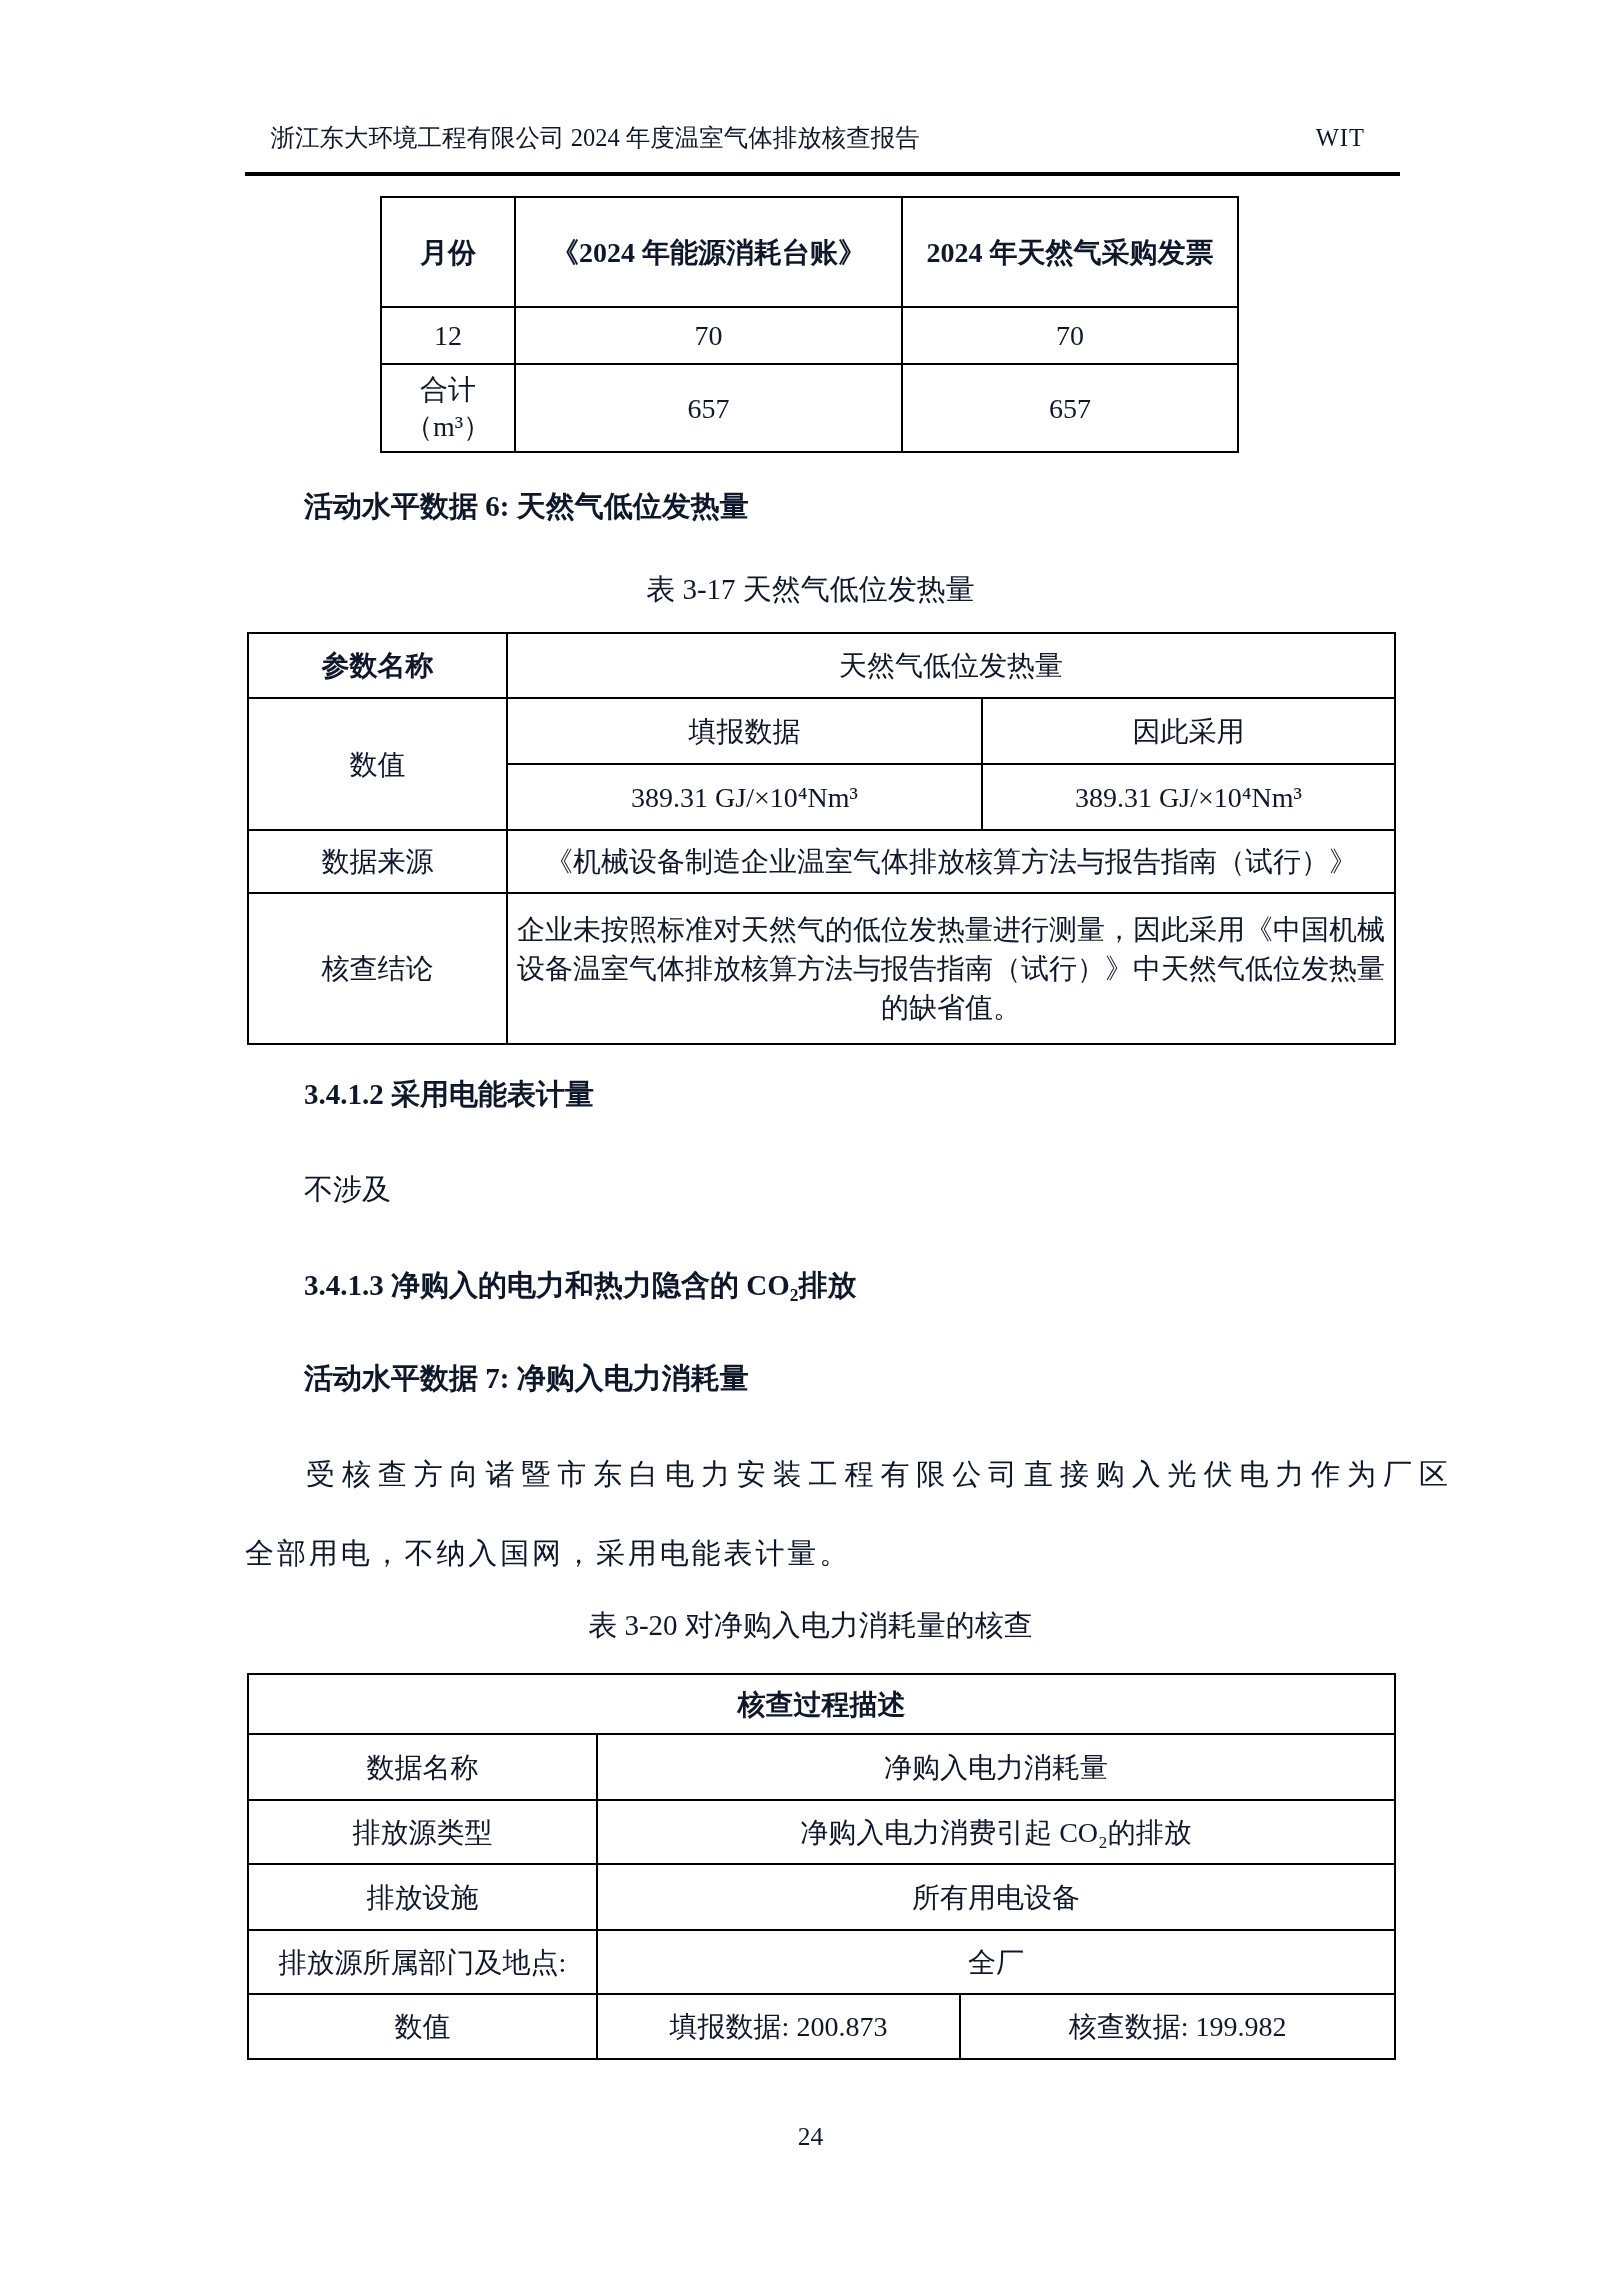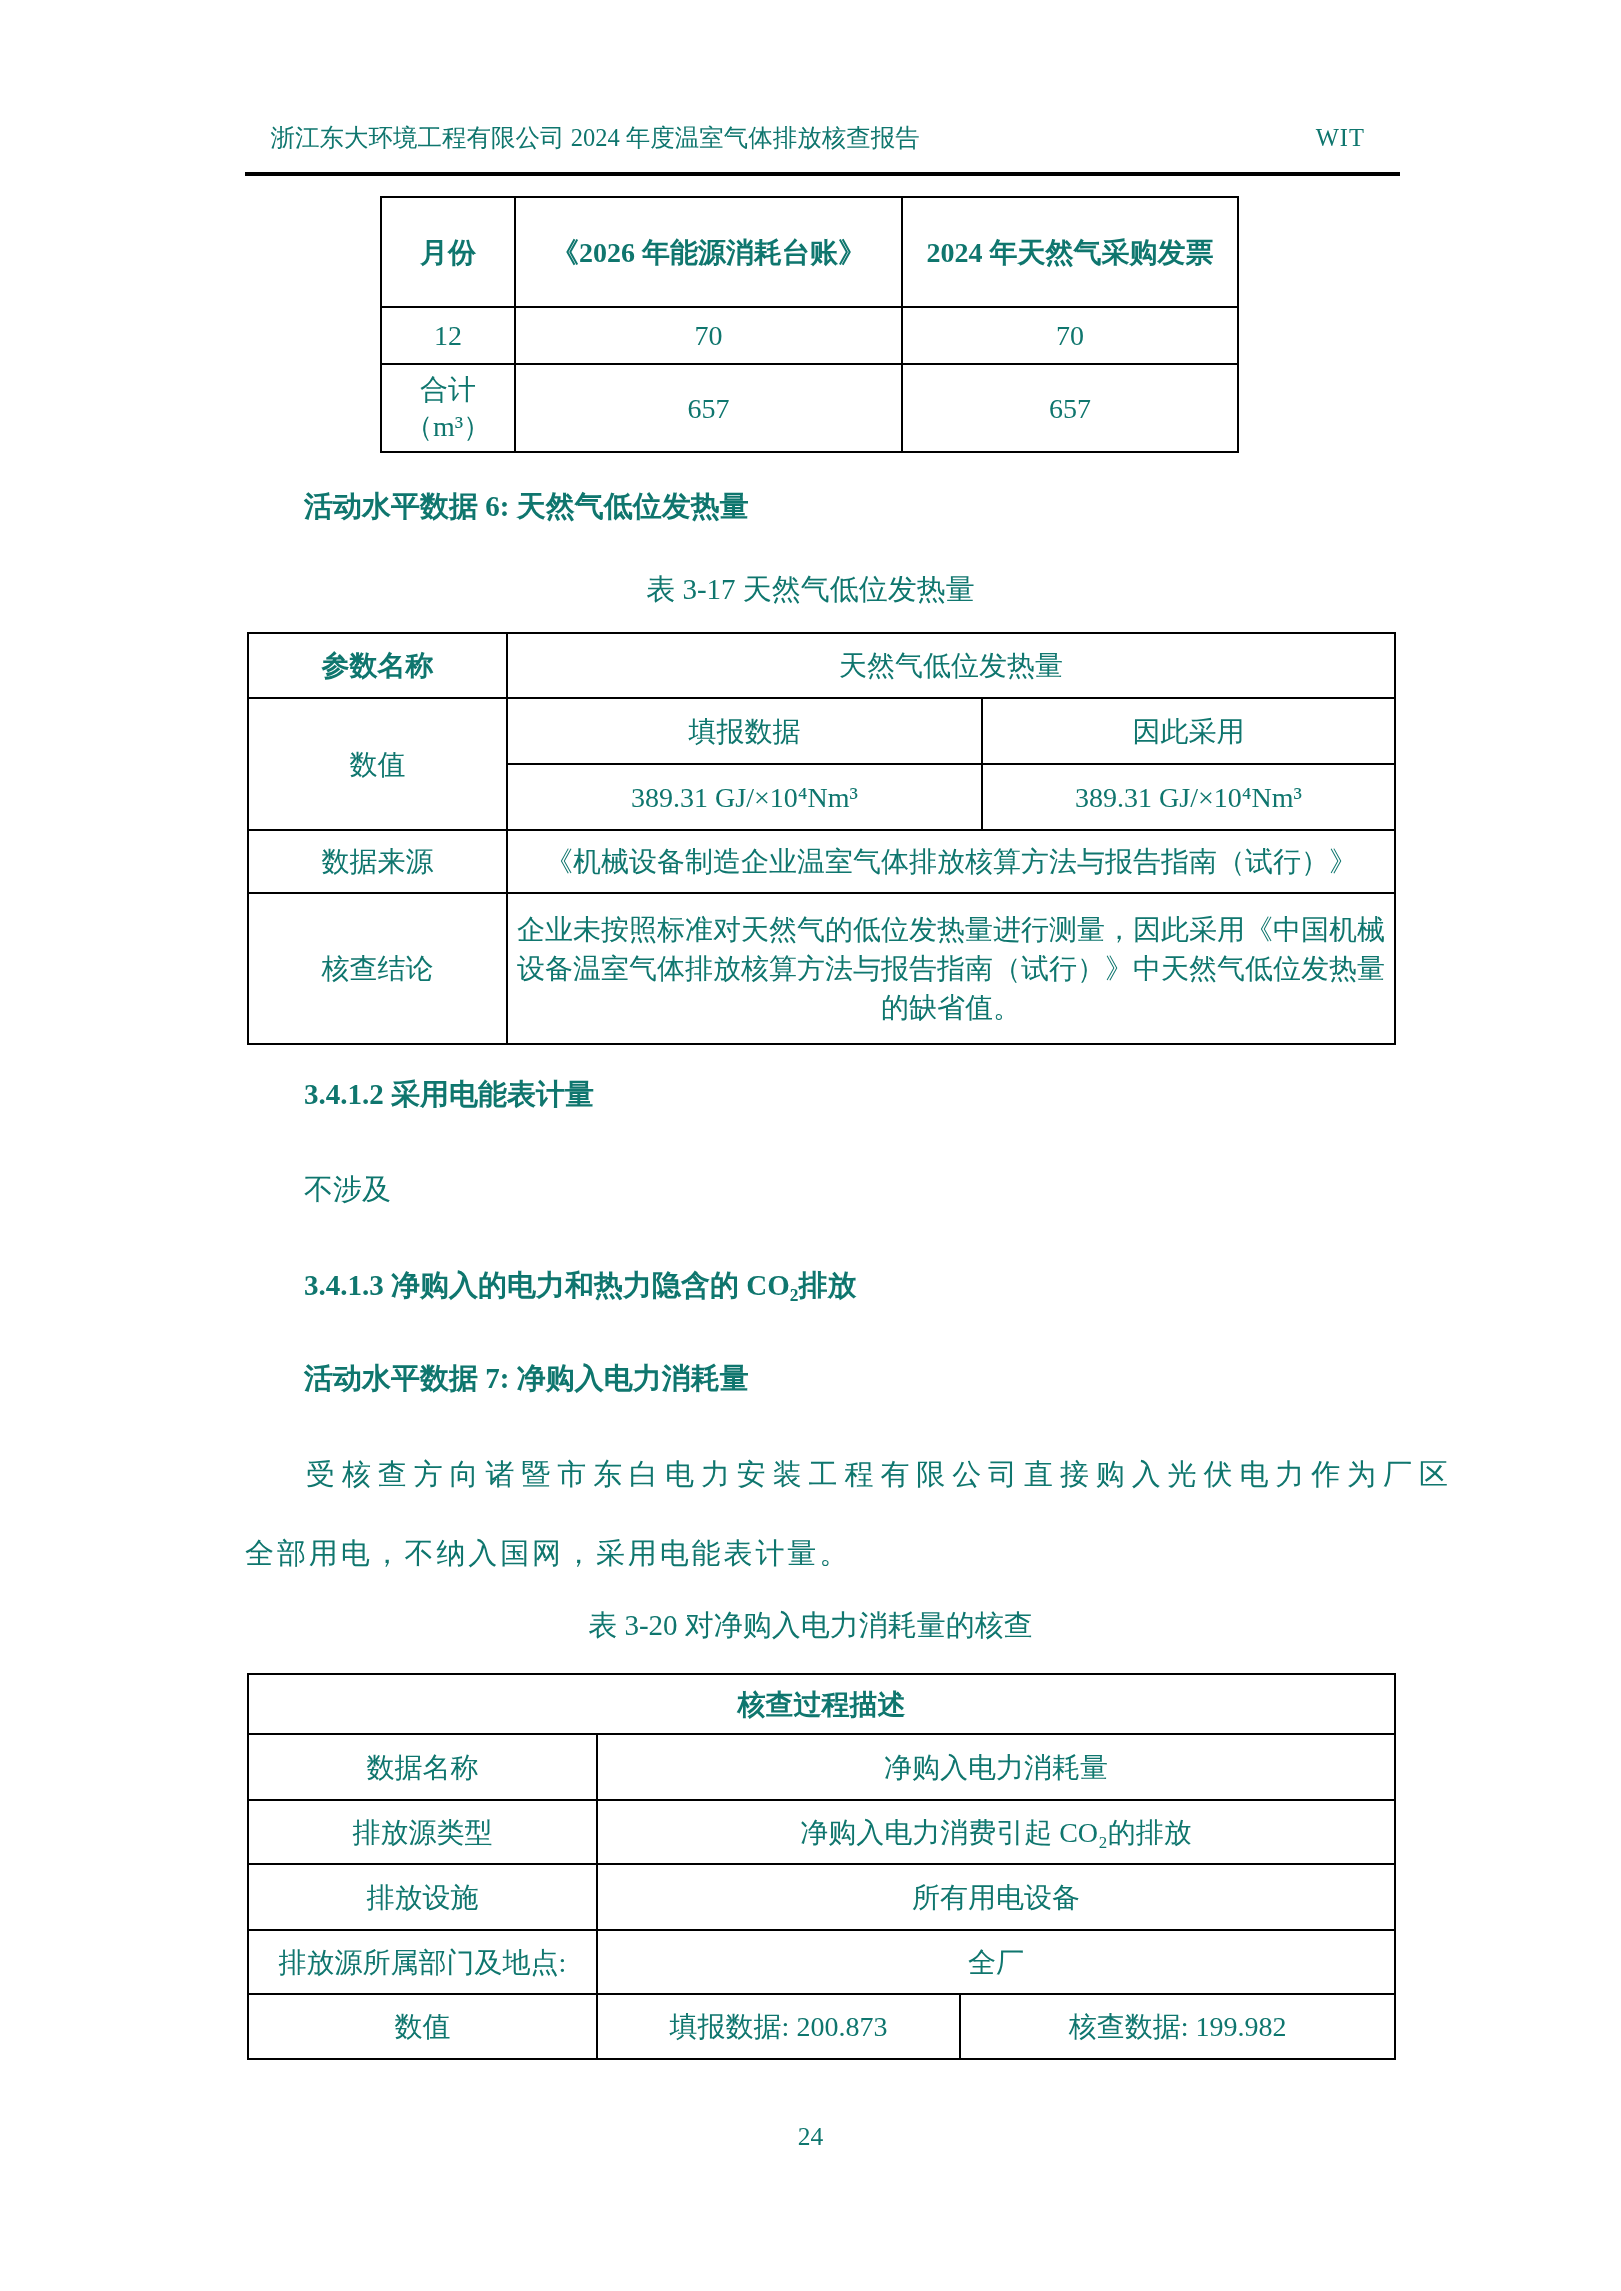--- a/index.html
+++ b/index.html
@@ -3,21 +3,21 @@
 <meta charset="utf-8">
 <style>
   html, body { margin: 0; padding: 0; background: #888; }
   .page {
     position: relative;
     width: 1621px;
     height: 2292px;
     margin: 0 auto;
     background: #ffffff;
     font-family: "Liberation Serif", "DejaVu Serif", serif;
-    color: #0f766e;
+    color: #0f172a;
     overflow: hidden;
   }
 
   
   .doc-header {
     position: absolute;
     left: 245px;
     top: 123px;
     width: 1155px;
     height: 43px;
@@ -136,21 +136,21 @@
 
   <table class="doc-table t1">
     <colgroup>
         <col style="width:134px">
         <col style="width:387px">
         <col style="width:336px">
       </colgroup>
     <tbody>
         <tr class="r-head">
       <td class="bold">月份</td>
-      <td class="bold">《2026 年能源消耗台账》</td>
+      <td class="bold">《2024 年能源消耗台账》</td>
       <td class="bold">2024 年天然气采购发票</td>
     </tr>
     <tr class="r-mid">
       <td>12</td>
       <td>70</td>
       <td>70</td>
     </tr>
     <tr class="r-total">
       <td>
         <div>合计</div>

